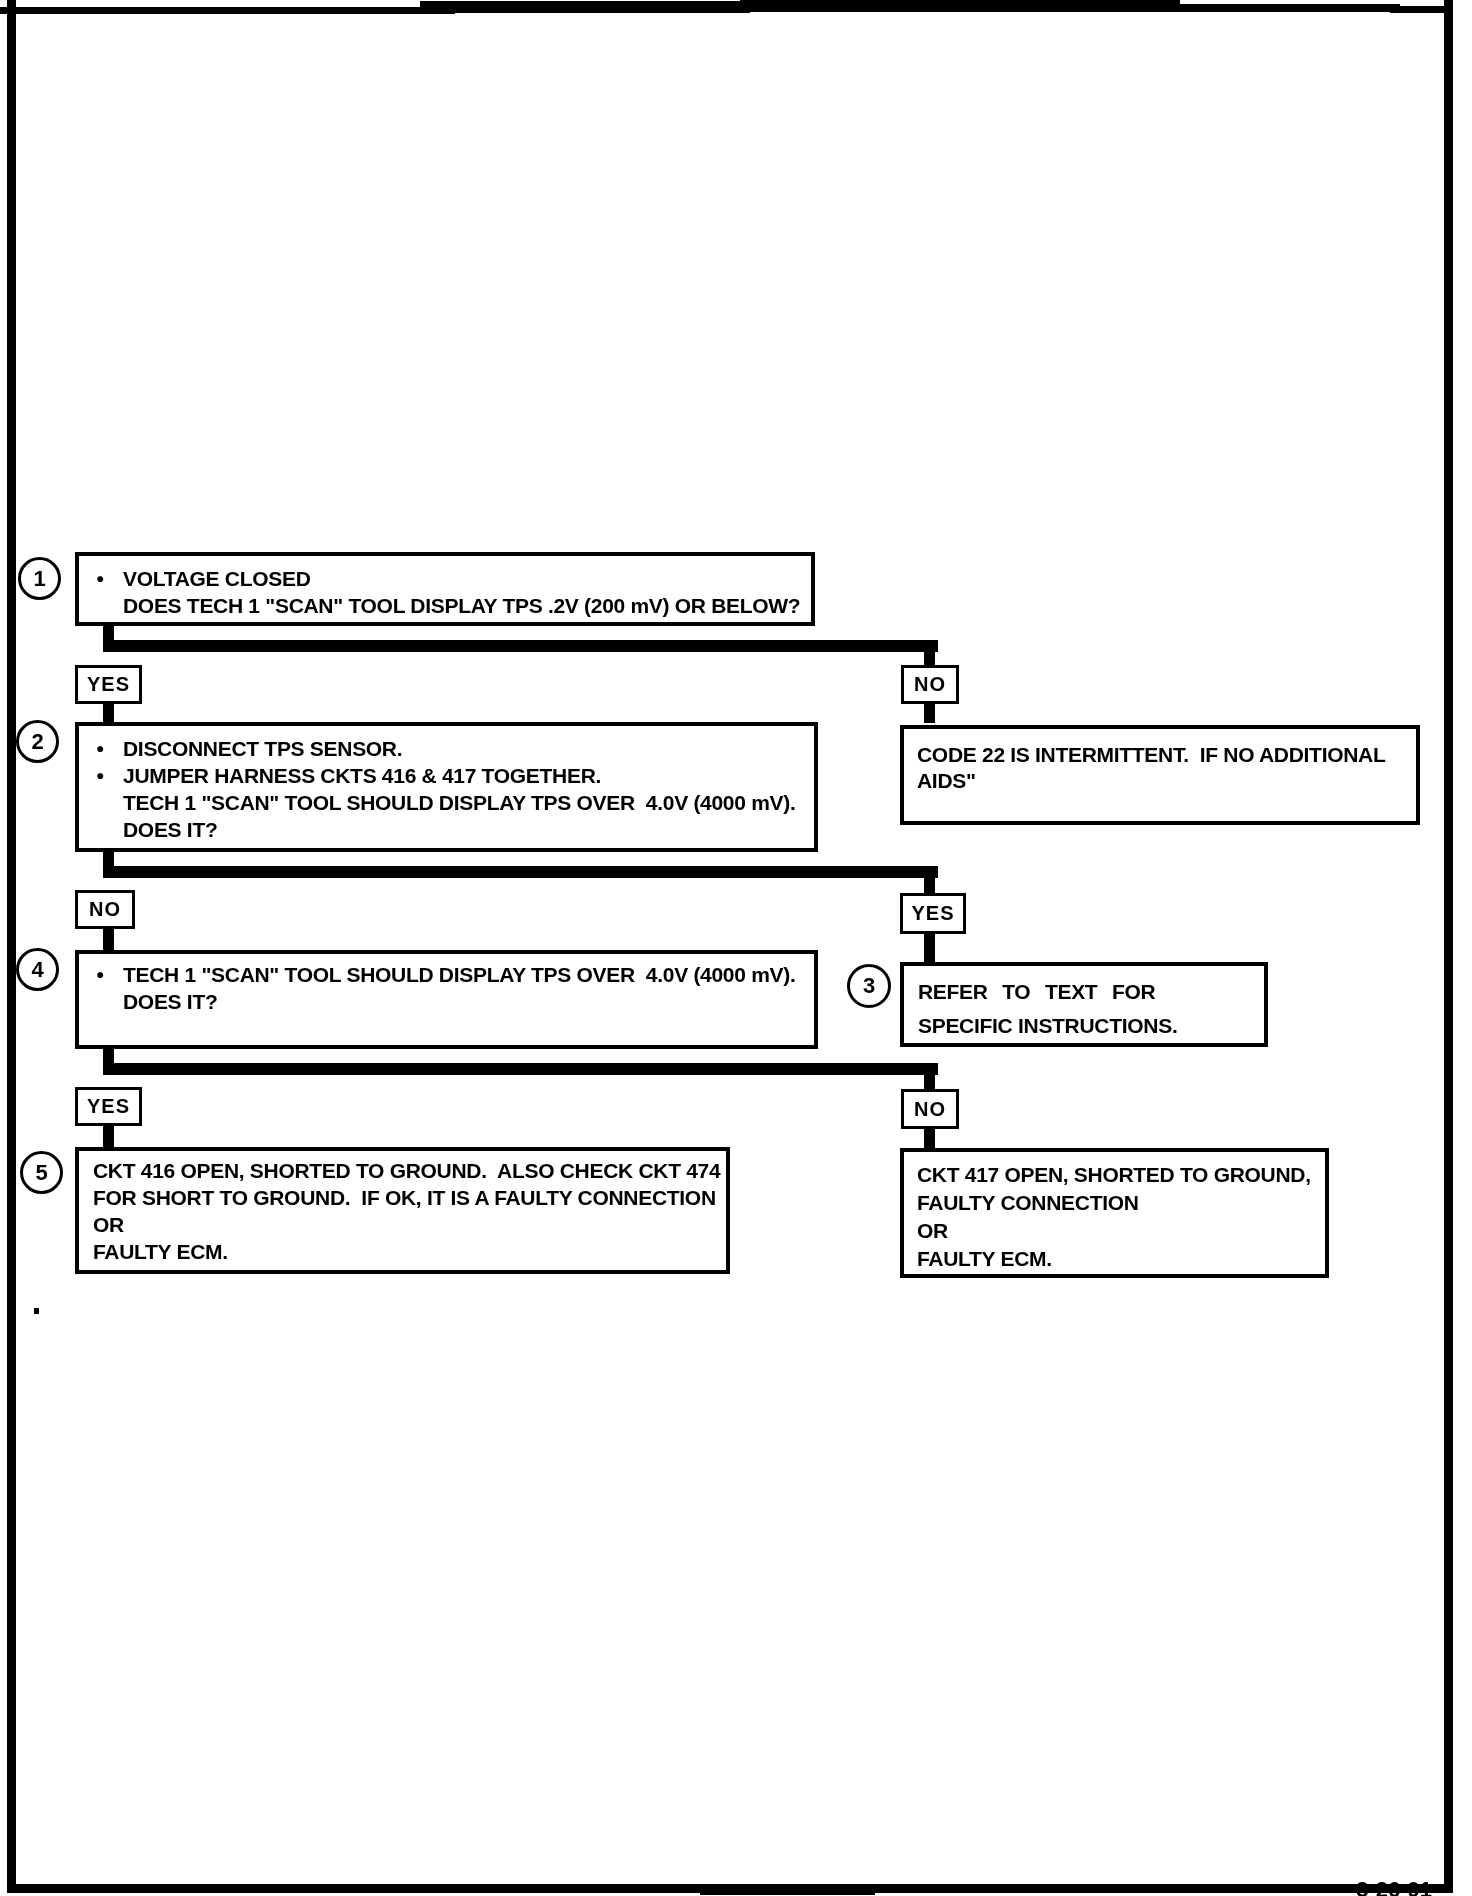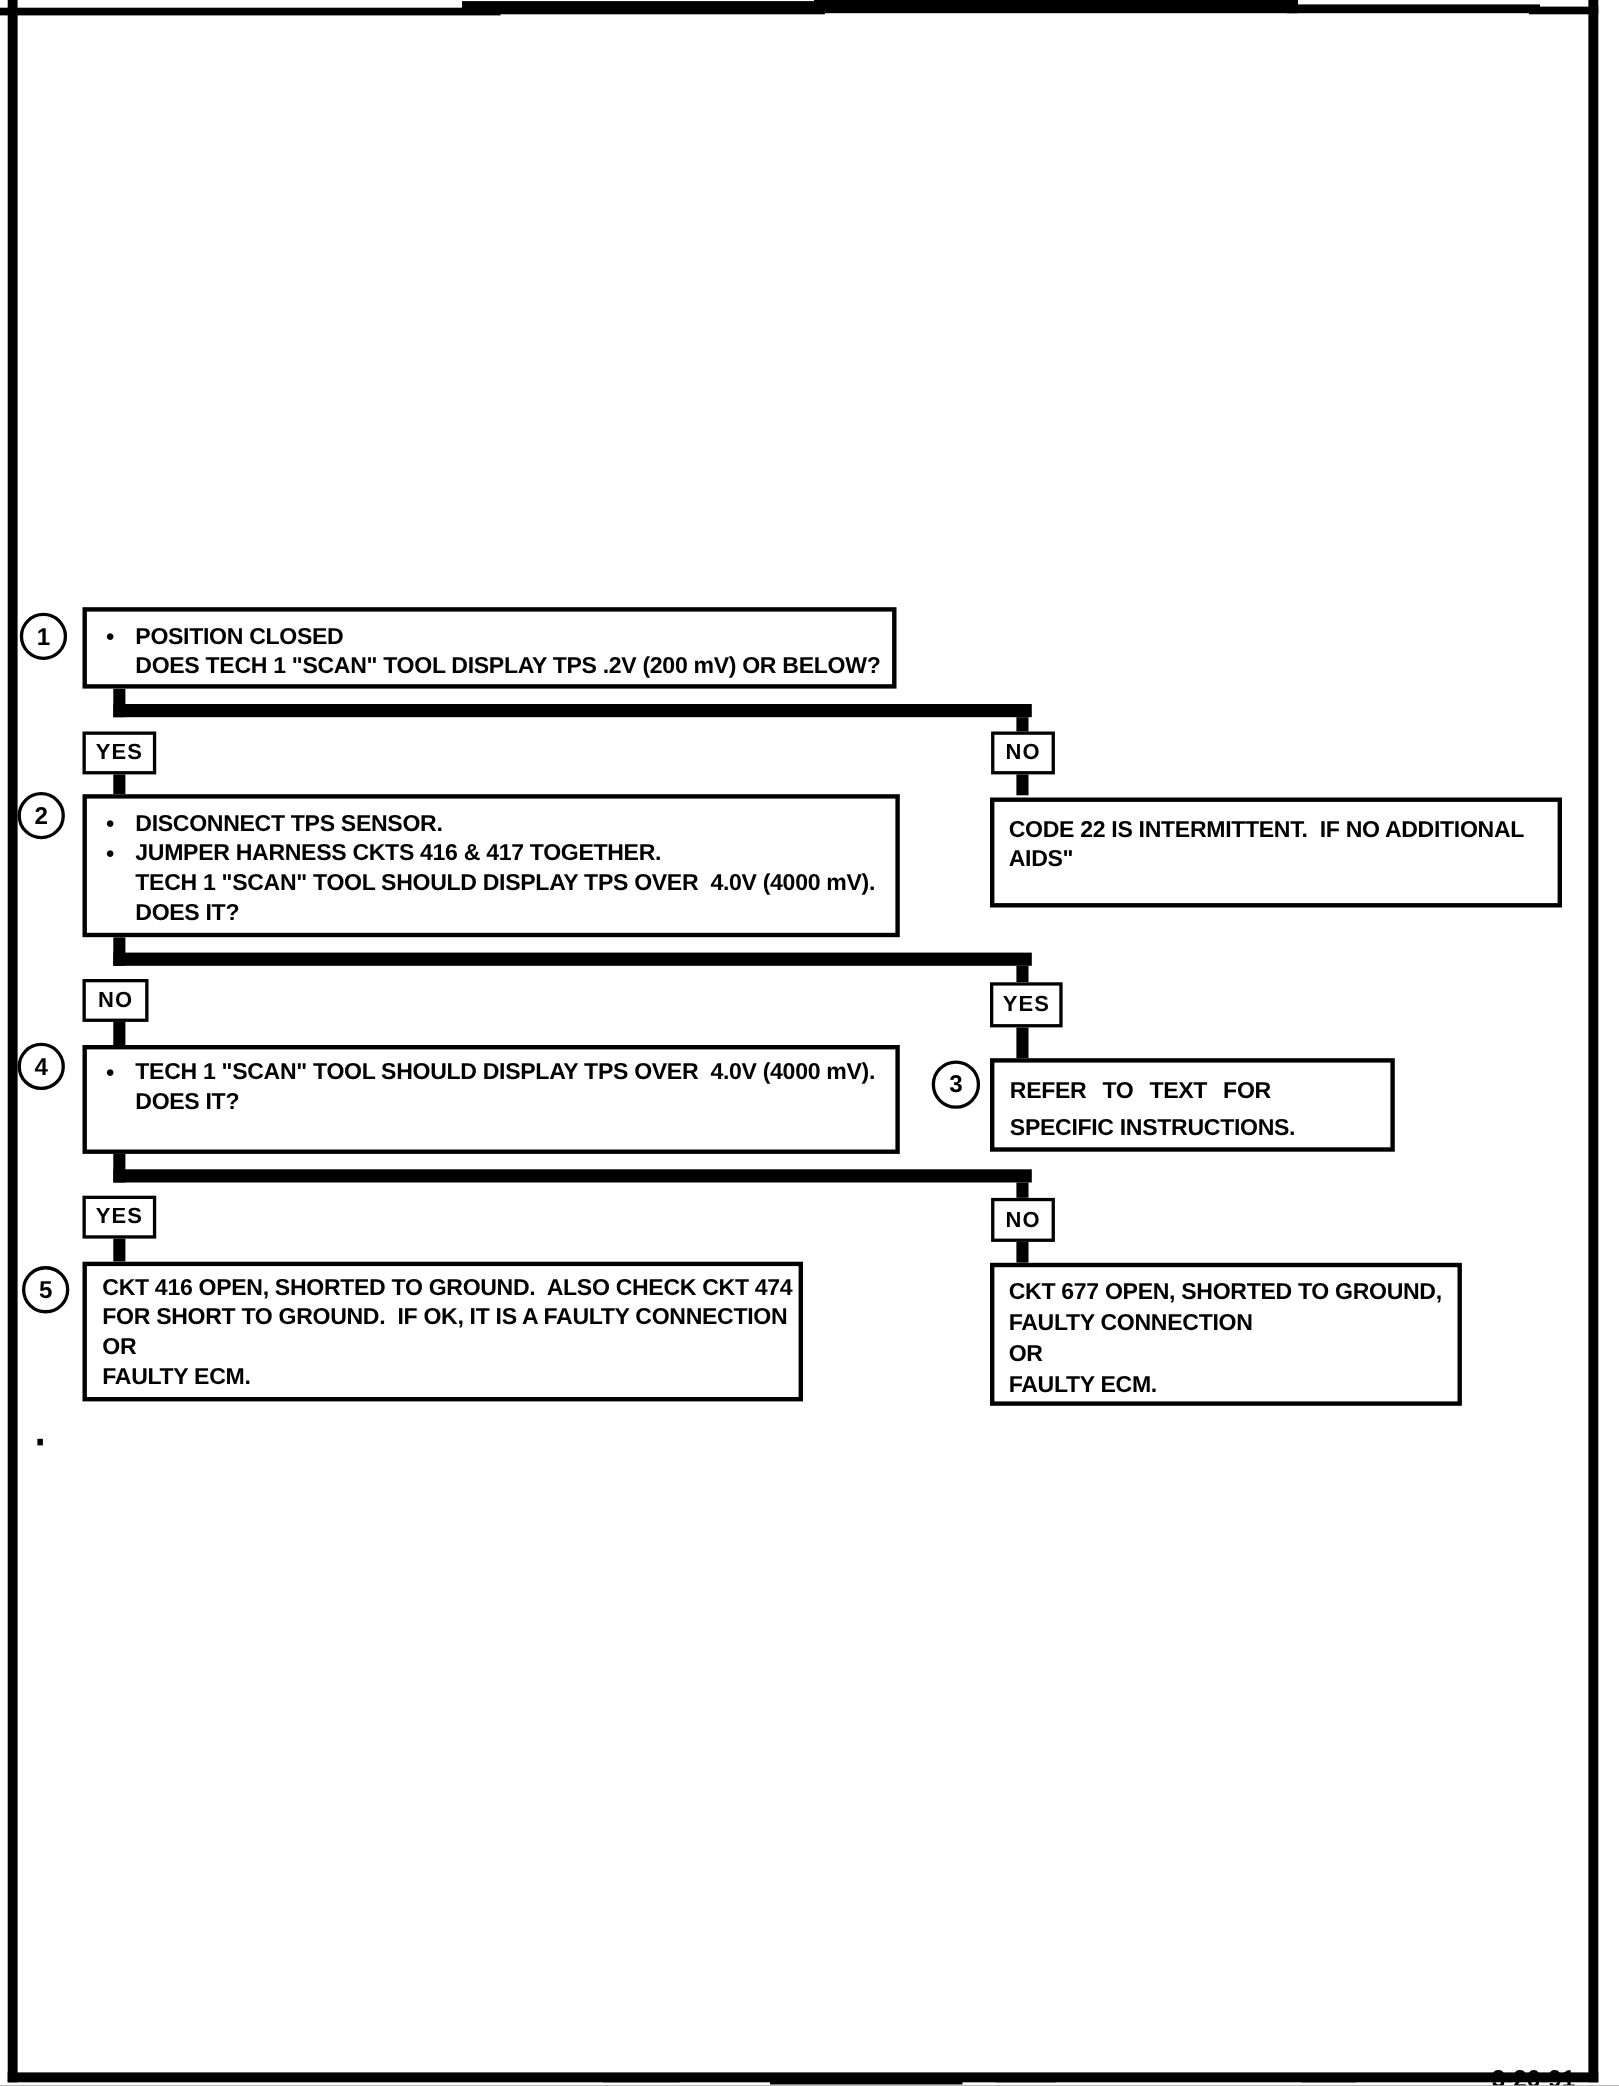--- a/index.html
+++ b/index.html
@@ -89,21 +89,21 @@
   <div class="conn" style="left:103px;top:928px;width:11px;height:22px;"></div>
   <div class="conn" style="left:924px;top:933px;width:11px;height:29px;"></div>
 
   <div class="conn" style="left:103px;top:1048px;width:11px;height:27px;"></div>
   <div class="conn" style="left:103px;top:1063px;width:835px;height:12px;"></div>
   <div class="conn" style="left:924px;top:1075px;width:11px;height:14px;"></div>
   <div class="conn" style="left:103px;top:1125px;width:11px;height:22px;"></div>
   <div class="conn" style="left:924px;top:1128px;width:11px;height:20px;"></div>
 
   <div class="pbox" style="left:75px;top:552px;width:740px;height:74px;padding-top:9px;">
-    <div class="bline indent"><span class="bullet">●</span><span>POSITION CLOSED</span></div>
+    <div class="bline indent"><span class="bullet">●</span><span>VOLTAGE CLOSED</span></div>
     <div class="bline indent"><span>DOES TECH 1 "SCAN" TOOL DISPLAY TPS .2V (200 mV) OR BELOW?</span></div>
   </div>
 
   <div class="sbox" style="left:75px;top:665px;width:67px;height:39px;">
       <span>YES</span>
     </div>
   <div class="sbox" style="left:901px;top:665px;width:58px;height:39px;">
       <span>NO</span>
     </div>
 
@@ -145,21 +145,21 @@
     </div>
 
   <div class="pbox" style="left:75px;top:1147px;width:655px;height:127px;padding:6px 6px 0 14px;">
     <div class="bline"><span>CKT 416 OPEN, SHORTED TO GROUND.  ALSO CHECK CKT 474</span></div>
     <div class="bline"><span>FOR SHORT TO GROUND.  IF OK, IT IS A FAULTY CONNECTION</span></div>
     <div class="bline"><span>OR</span></div>
     <div class="bline"><span>FAULTY ECM.</span></div>
   </div>
 
   <div class="pbox" style="left:900px;top:1148px;width:429px;height:130px;padding:9px 6px 0 13px;">
-    <div class="bline" style="line-height:28px;"><span>CKT 677 OPEN, SHORTED TO GROUND,</span></div>
+    <div class="bline" style="line-height:28px;"><span>CKT 417 OPEN, SHORTED TO GROUND,</span></div>
     <div class="bline" style="line-height:28px;"><span>FAULTY CONNECTION</span></div>
     <div class="bline" style="line-height:28px;"><span>OR</span></div>
     <div class="bline" style="line-height:28px;"><span>FAULTY ECM.</span></div>
   </div>
 
   <div class="footer">
     <div>3-26-91</div>
     
   </div>
 

